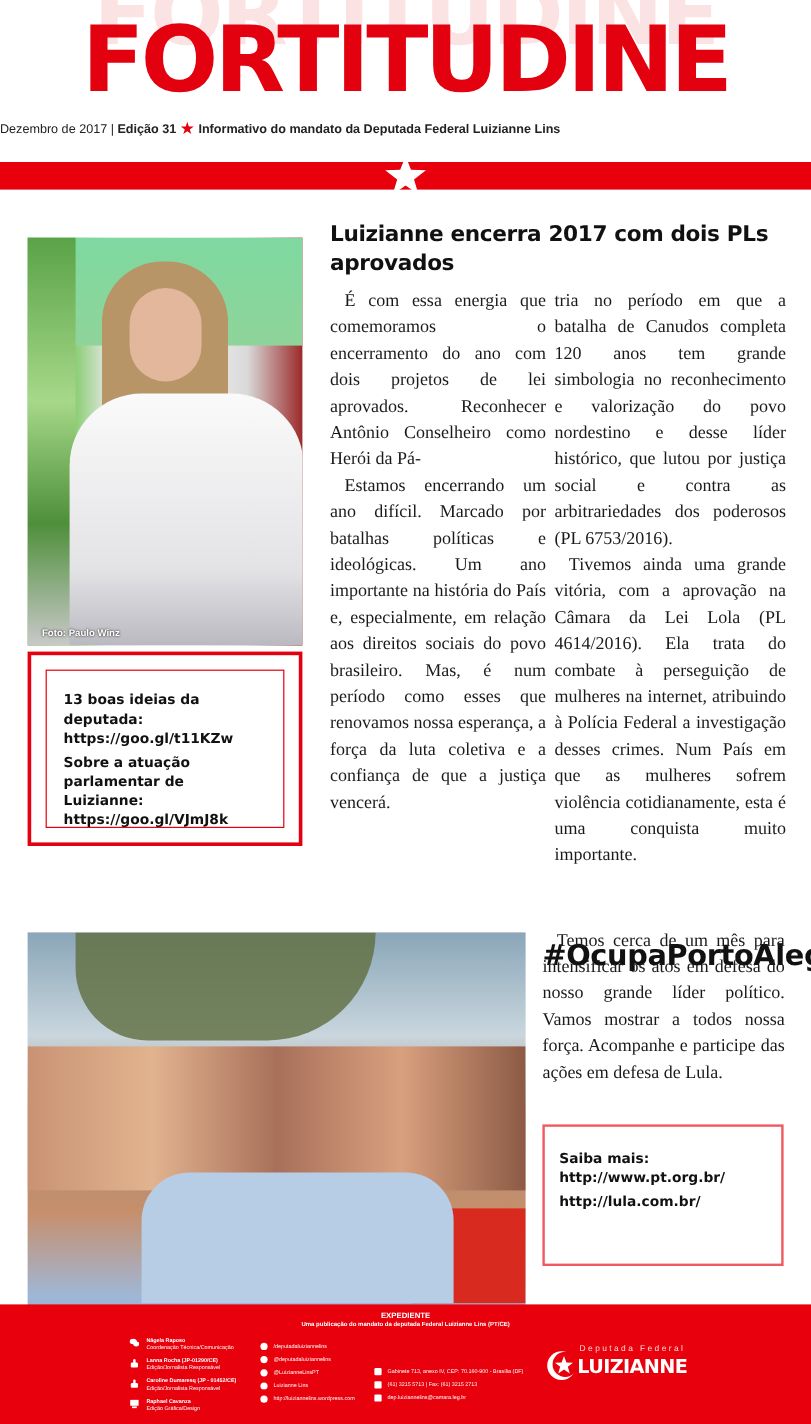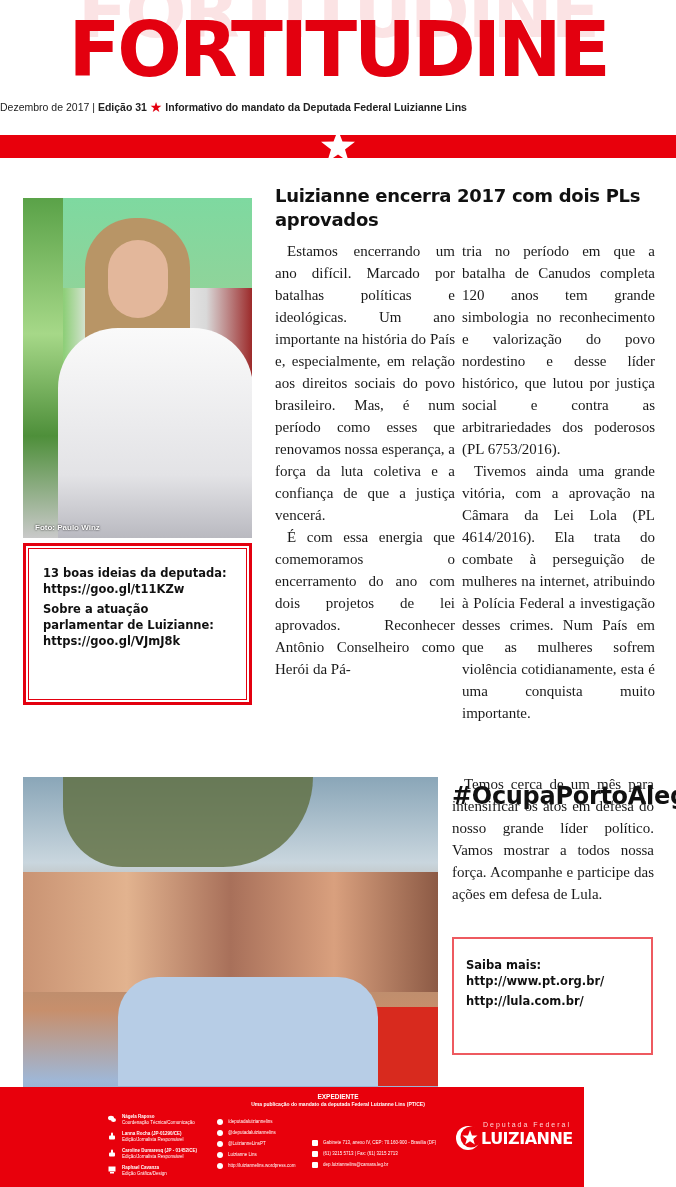--- a/index.html
+++ b/index.html
@@ -40,41 +40,41 @@
     background: #5f6e3e; border-radius: 0 0 120px 80px; opacity: 0.8; }
   .photo2 .crowd { position: absolute; left: 0; top: 95px; width: 100%; height: 120px;
     background: linear-gradient(90deg, #c99373, #e2b38f, #a8705a, #d9a07e, #8c5a45); }
   .photo2 .shirt { position: absolute; left: 95px; top: 200px; width: 260px; height: 109px;
     border-radius: 40px 40px 0 0; background: #b7cde6; }
   .photo2 .redshirt { position: absolute; left: 320px; top: 230px; width: 95px; height: 79px; background: #d82a1e; }
   .caption { position: absolute; left: 12px; bottom: 6px; font-size: 8px; font-weight: bold; color: #fff;
     text-shadow: 0 0 2px #000; }
 
   .linkbox1 { position: absolute; left: 23px; top: 543px; width: 229px; height: 162px;
-    border: 3px solid #e3000f; padding: 2px; }
+    border: 3px solid #e3000f; padding: 12px; }
   .linkbox1 .inner { border: 1px solid #e3000f; width: 100%; height: 100%; padding: 16px 14px; }
   .boxtext { font-family: "DejaVu Sans", sans-serif; font-weight: bold; font-size: 11.5px; line-height: 16px; color: #111; }
   .boxtext + .boxtext { margin-top: 4px; }
 
   .headline { position: absolute; font-family: "DejaVu Sans", sans-serif; font-weight: bold; color: #111; }
   .headline1 { left: 275px; top: 184px; width: 385px; font-size: 18px; line-height: 24px; letter-spacing: -0.3px; }
   .headline2 { left: 452px; top: 784px; width: 220px; font-size: 24px; line-height: 24px; letter-spacing: -0.3px; }
 
   .body-text { position: absolute; font-family: "Liberation Serif", serif; font-size: 15px; line-height: 22px;
     color: #1a1a1a; text-align: justify; hyphens: manual; }
   .col1 { left: 275px; top: 240px; width: 180px; }
   .col2 { left: 462px; top: 240px; width: 193px; }
   .col3 { left: 452px; top: 773px; width: 202px; }
   .body-text p { text-indent: 12px; }
 
   .linkbox2 { position: absolute; left: 452px; top: 937px; width: 201px; height: 118px;
     border: 2px solid #ee5a60; padding: 18px 12px; }
   .linkbox2 .boxtext + .boxtext { margin-top: 4px; }
 
-  .footer { position: absolute; left: 0; top: 1087px; width: 584px; height: 100px; background: #e8000c; color: #fff; }
+  .footer { position: absolute; left: 0; top: 1087px; width: 676px; height: 100px; background: #e8000c; color: #fff; }
   .f-title { position: absolute; left: 0; width: 676px; top: 6px; text-align: center; font-size: 6.5px; font-weight: bold; }
   .f-sub { position: absolute; left: 0; width: 676px; top: 14px; text-align: center; font-size: 5px; font-weight: bold; }
   .f-col { position: absolute; font-size: 4.5px; line-height: 6px; }
   .f-staff { left: 108px; top: 27px; width: 110px; }
   .f-person { display: flex; align-items: flex-start; margin-bottom: 5px; }
   .f-person .ico { width: 8px; height: 8px; margin-right: 6px; margin-top: 1px; }
   .f-person .name { font-weight: bold; }
   .f-social { left: 217px; top: 31px; width: 100px; }
   .f-row { display: flex; align-items: center; margin-bottom: 4px; height: 7px; }
   .f-row .ico { width: 6px; height: 6px; border-radius: 50%; background: #fff; margin-right: 5px; flex: none; }
@@ -122,22 +122,22 @@
     </div>
     <div class="boxtext">
       <div>Sobre a atuação parlamentar de Luizianne:</div>
       <a>https://goo.gl/VJmJ8k</a>
     </div>
   </div>
 </aside>
 
 <h2 class="headline headline1">Luizianne encerra 2017 com dois PLs aprovados</h2>
 <div class="body-text col1">
+  <p>É com essa energia que comemoramos o encerramento do ano com dois projetos de lei aprovados. Reconhecer Antônio Conselheiro como Herói da Pá-</p>
   <p>Estamos encerrando um ano difícil. Marcado por batalhas políticas e ideológicas. Um ano importante na história do País e, especialmente, em relação aos direitos sociais do povo brasileiro. Mas, é num período como esses que renovamos nossa esperança, a força da luta coletiva e a confiança de que a justiça vencerá.</p>
-  <p>É com essa energia que comemoramos o encerramento do ano com dois projetos de lei aprovados. Reconhecer Antônio Conselheiro como Herói da Pá-</p>
 </div>
 <div class="body-text col2">
   <p style="text-indent:0">tria no período em que a batalha de Canudos completa 120 anos tem grande simbologia no reconhecimento e valorização do povo nordestino e desse líder histórico, que lutou por justiça social e contra as arbitrariedades dos poderosos (PL 6753/2016).</p>
   <p>Tivemos ainda uma grande vitória, com a aprovação na Câmara da Lei Lola (PL 4614/2016). Ela trata do combate à perseguição de mulheres na internet, atribuindo à Polícia Federal a investigação desses crimes. Num País em que as mulheres sofrem violência cotidianamente, esta é uma conquista muito importante.</p>
 </div>
 
 <figure class="photo photo2">
   <div class="tree"></div>
   <div class="crowd"></div>
   <div class="redshirt"></div>

